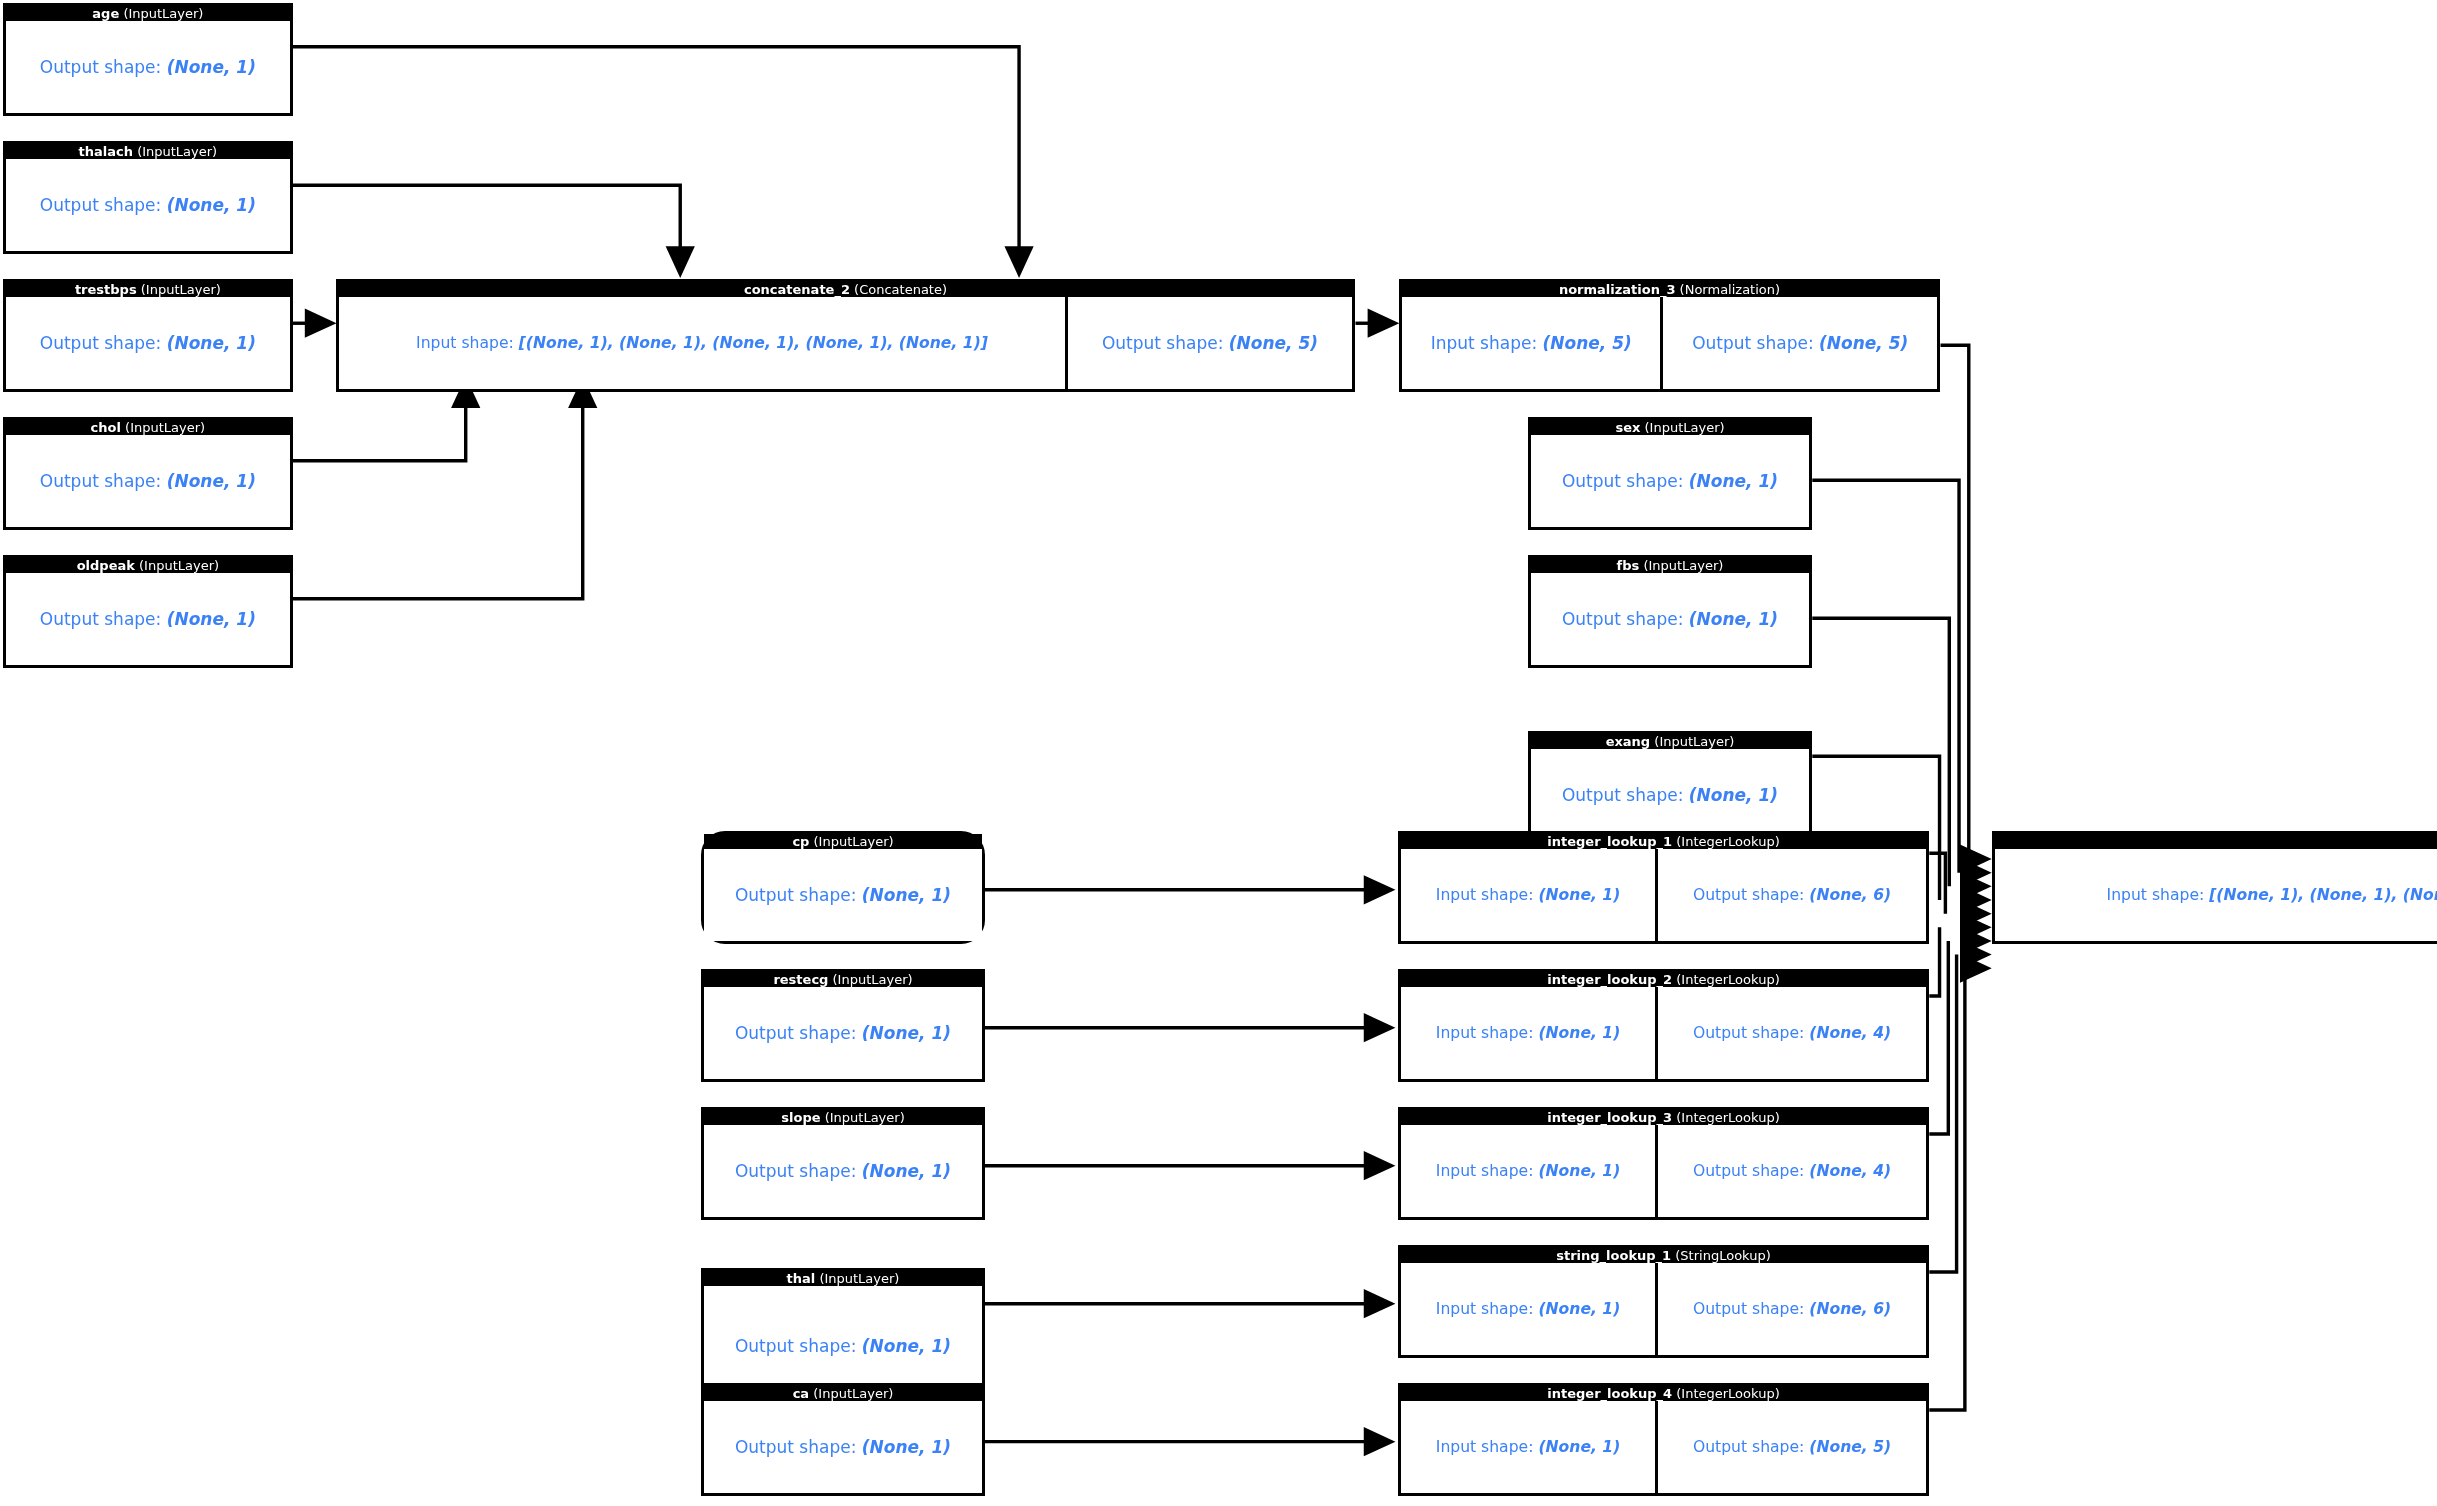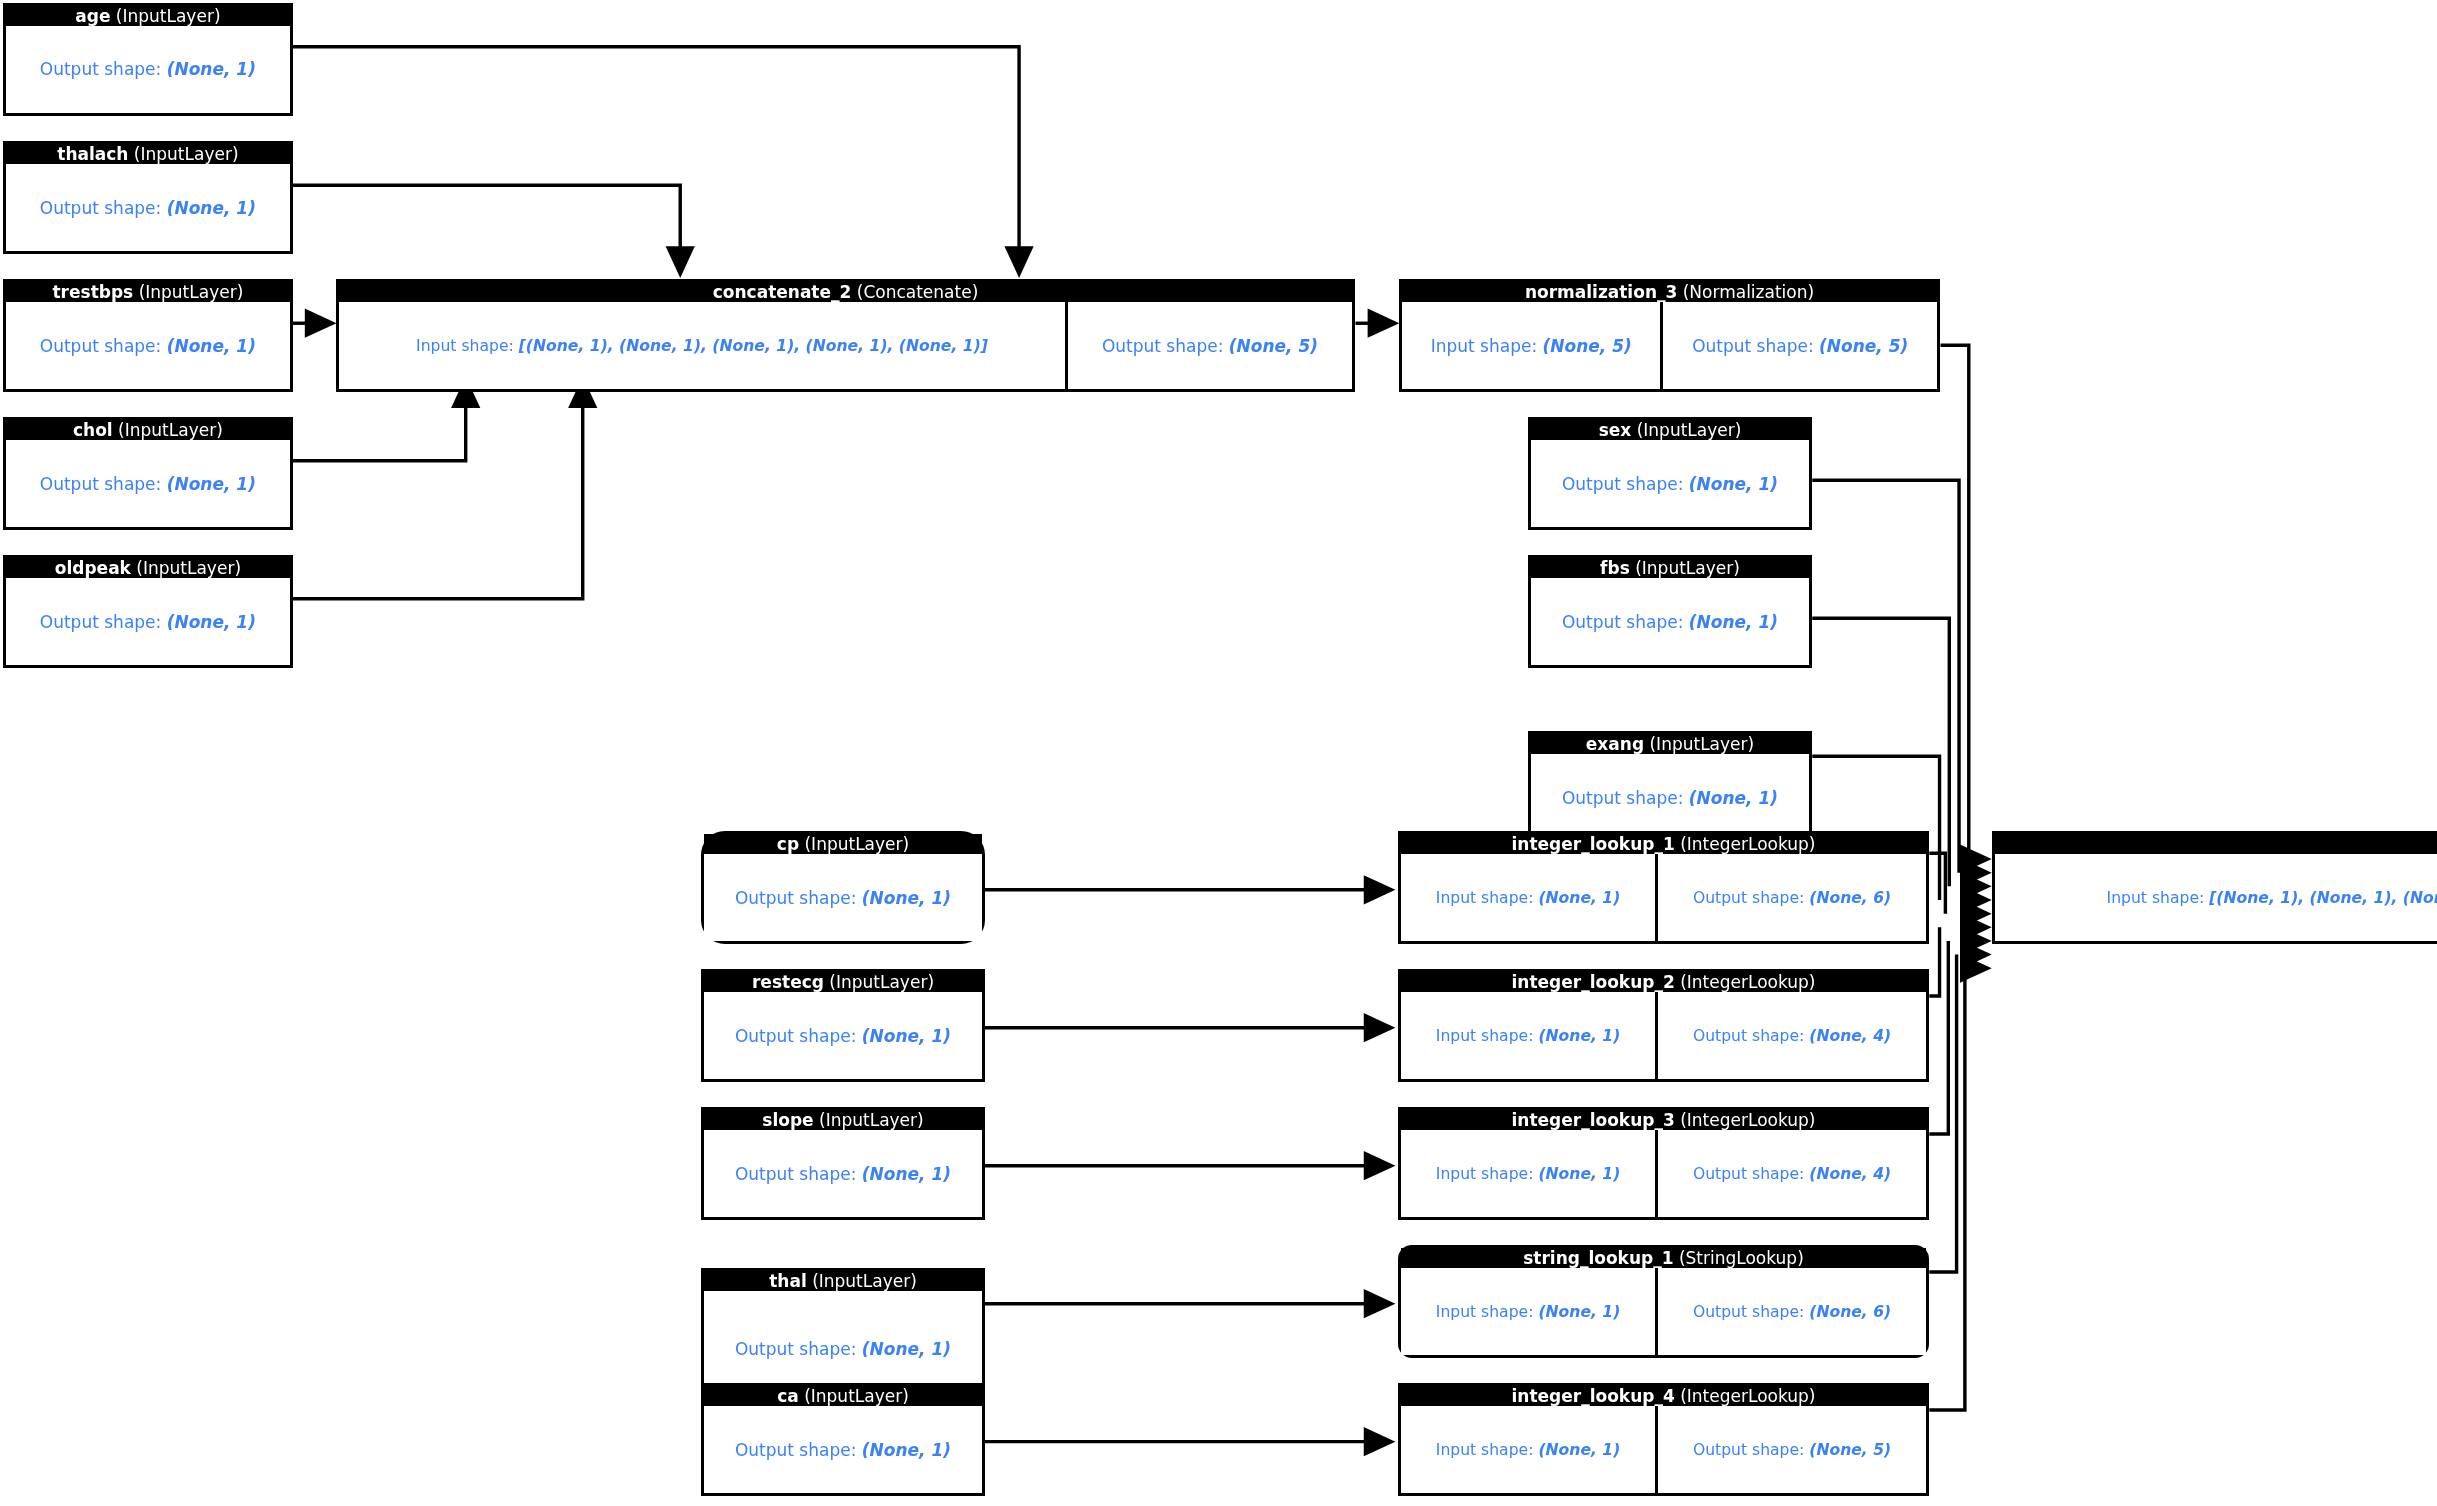--- a/index.html
+++ b/index.html
@@ -67,21 +67,21 @@
     box-sizing: border-box;
   }
   .cell + .cell { border-left: 3.4px solid #000000; }
 
   .lname { font-weight: bold; }
   .ltype { font-weight: normal; }
   .slabel { font-weight: normal; }
   .sval { font-weight: bold; font-style: italic; }
 
   
-  .t-hdr   { font-size: 17px; }
+  .t-hdr   { font-size: 13px; }
   .t-body  { font-size: 17px; }
   .t-body-s{ font-size: 15.6px; }
 </style>
 </head>
 <body>
 
 <div id="canvas">
 
   <svg id="edges" viewBox="0 0 7119 3089" width="3471" height="1506">
 
@@ -392,21 +392,21 @@
     <div class="node-body">
       <div class="cell t-body-s">
         <span class="slabel">Input shape:</span>&nbsp;<span class="sval">(None, 1)</span>
       </div>
       <div class="cell t-body-s">
         <span class="slabel">Output shape:</span>&nbsp;<span class="sval">(None, 4)</span>
       </div>
     </div>
   </div>
 
-  <div class="node" style="left:1398px; top:1245px; width:531px; height:113px;border-radius:14px;">
+  <div class="node" style="left:1398px; top:1245px; width:531px; height:113px;">
     <div class="node-header t-hdr">
       <span class="lname">string_lookup_1</span>&nbsp;<span class="ltype">(StringLookup)</span>
     </div>
     <div class="node-body">
       <div class="cell t-body-s">
         <span class="slabel">Input shape:</span>&nbsp;<span class="sval">(None, 1)</span>
       </div>
       <div class="cell t-body-s">
         <span class="slabel">Output shape:</span>&nbsp;<span class="sval">(None, 6)</span>
       </div>

